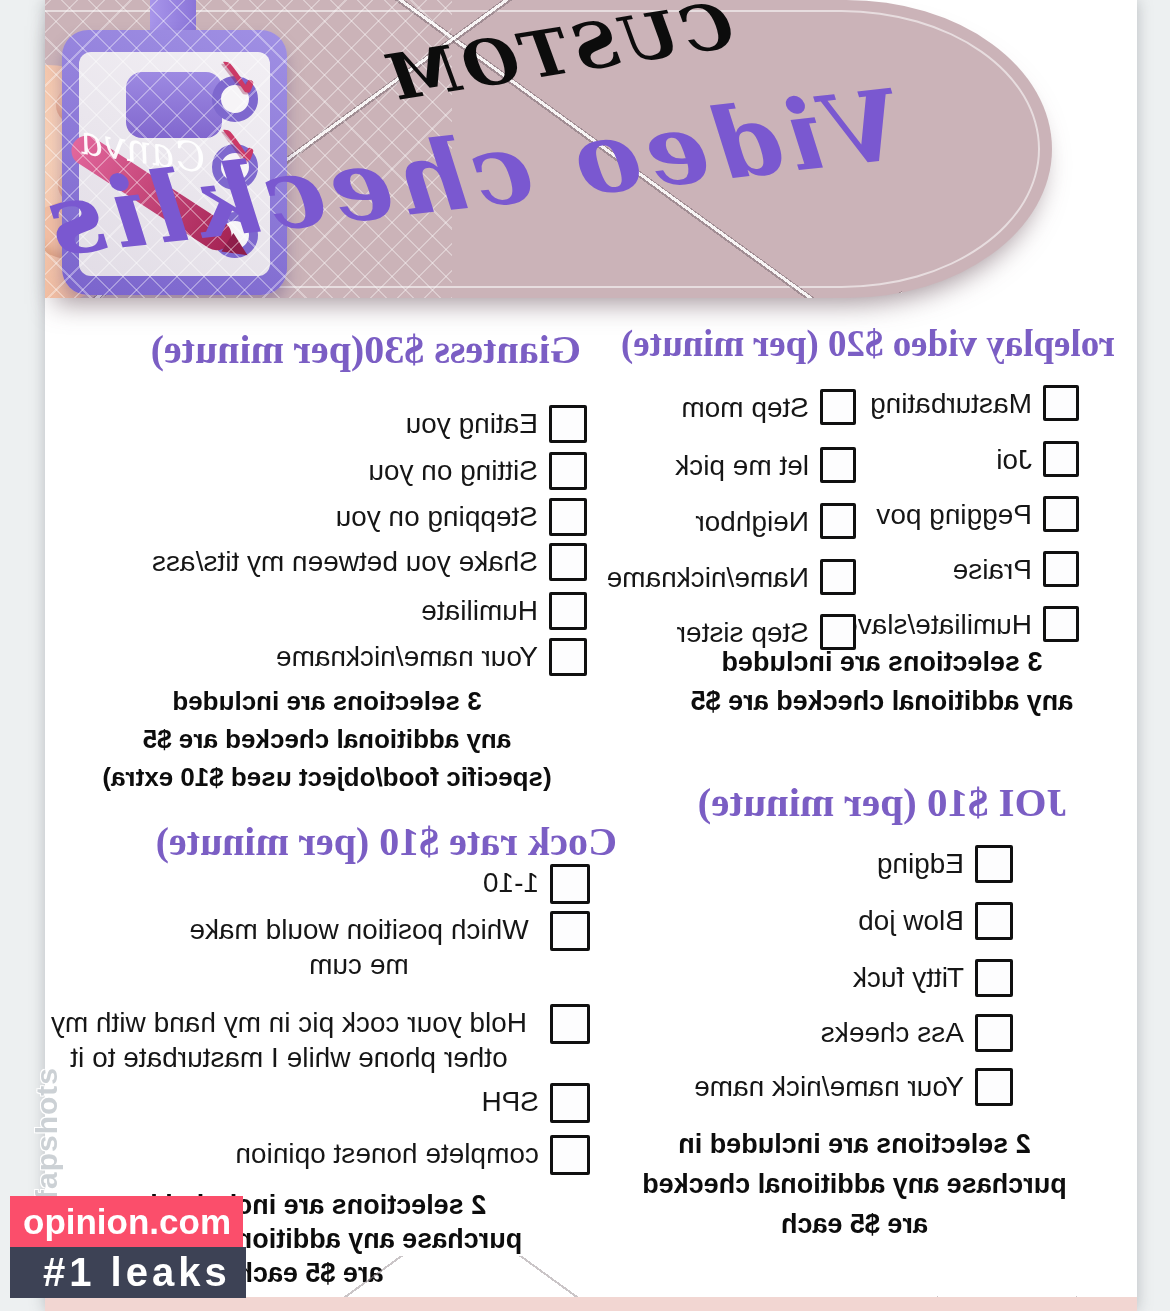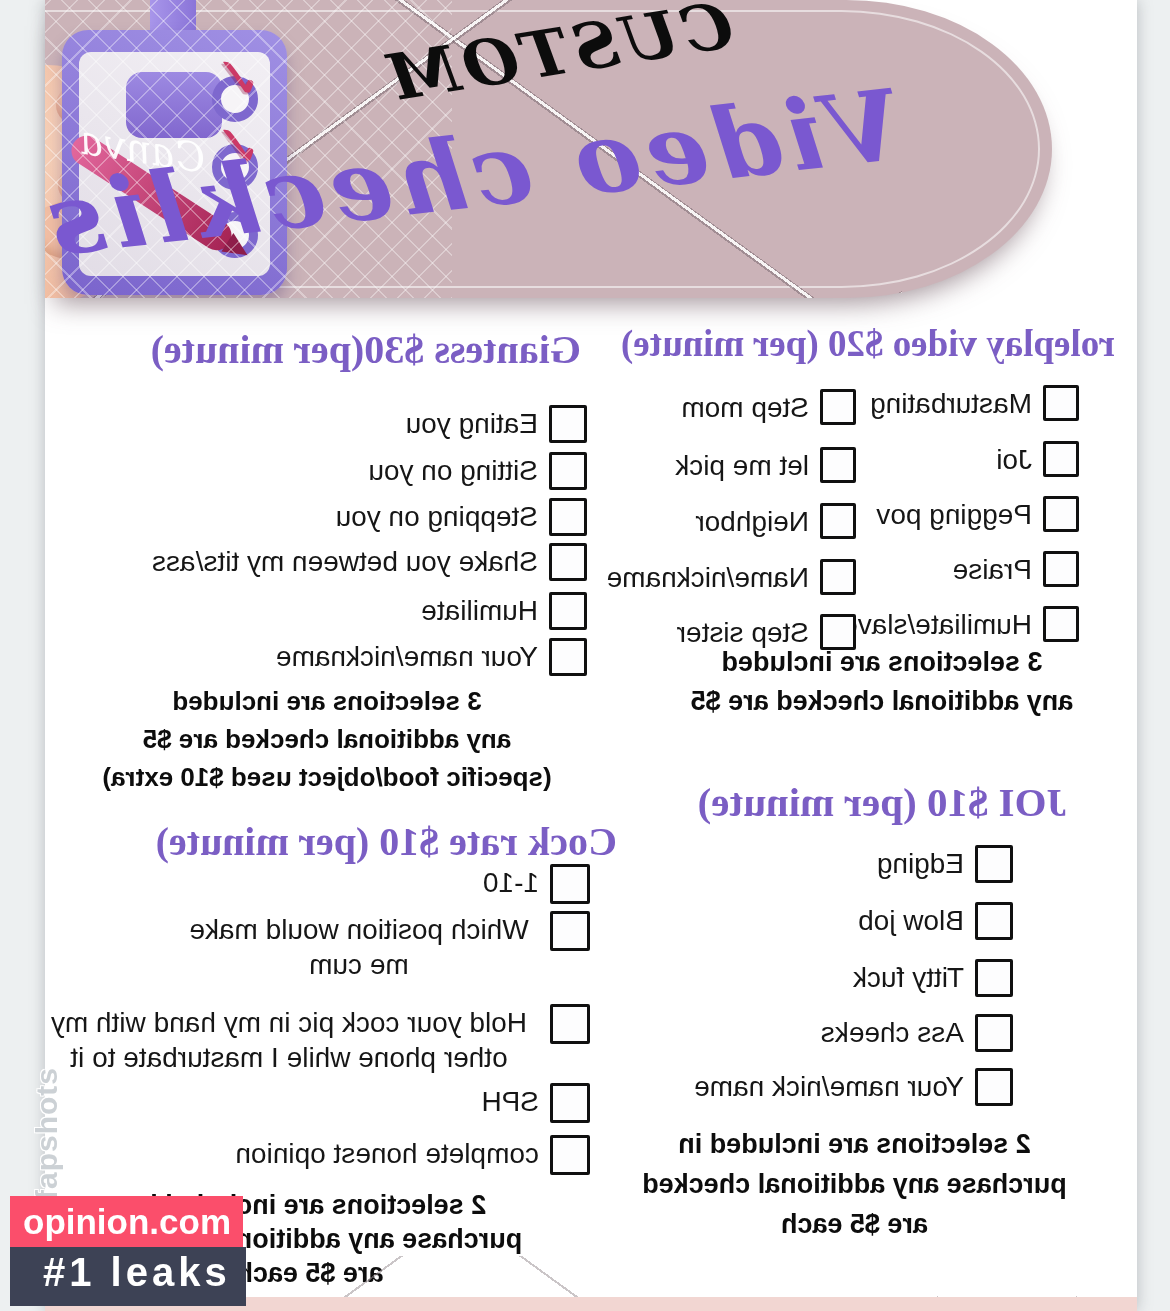--- a/index.html
+++ b/index.html
@@ -71,21 +71,21 @@
       repeating-linear-gradient(-36deg, rgba(150,140,144,.5) 0 2px, transparent 2px 430px);
      background-position:60px 0,200px 0;}
   .pink-band{position:absolute;left:0;right:0;bottom:0;height:14px;background:#f2d6d2;}
   
   .vwm{position:absolute;left:30px;top:1068px;height:132px;width:44px;writing-mode:vertical-rl;
      transform:rotate(180deg);font-weight:700;font-size:30px;letter-spacing:1px;color:#ccd1d5;
      text-shadow:-1px -1px 0 #fff,1px 1px 0 #fff,1px -1px 0 #fff,-1px 1px 0 #fff;overflow:hidden;}
   .wm-site{position:absolute;left:10px;top:1196px;width:233px;height:51px;background:#fb4e6b;
      color:#fff;font-weight:700;font-size:35px;line-height:51px;padding-left:13px;box-sizing:border-box;
      white-space:nowrap;overflow:hidden;}
-  .wm-leaks{position:absolute;left:10px;top:1247px;width:236px;height:59px;background:#3d4255;
+  .wm-leaks{position:absolute;left:10px;top:1247px;width:236px;height:51px;background:#3d4255;
      color:#fff;font-weight:700;font-size:40px;line-height:50px;padding-left:33px;letter-spacing:4px;
      box-sizing:border-box;white-space:nowrap;overflow:hidden;}
 </style>
 </head>
 <body>
 
 <div class="page">
   <div class="mirror">
     <div class="card">
 

